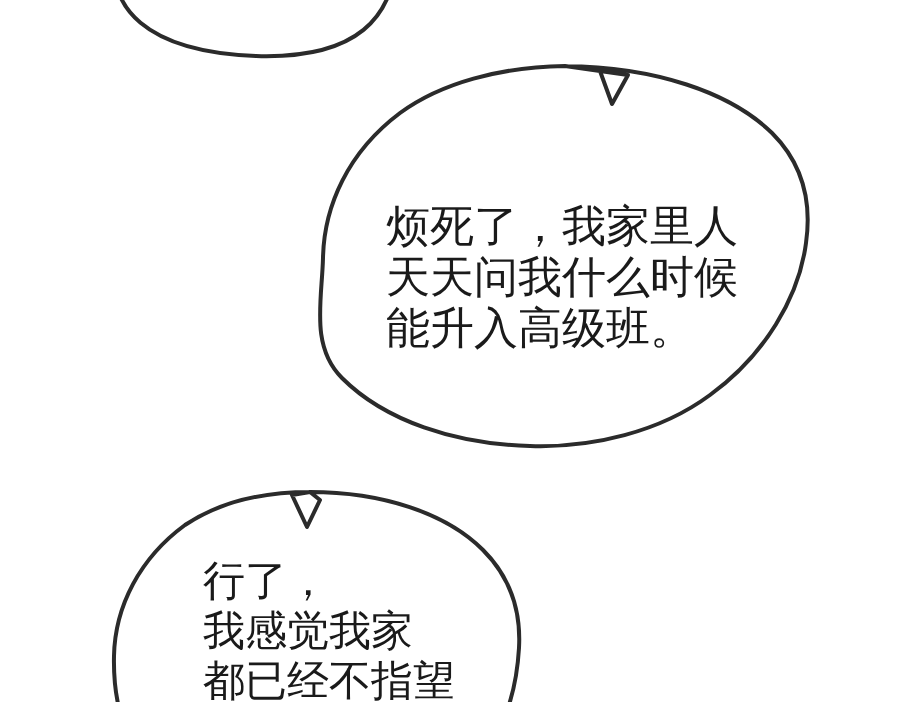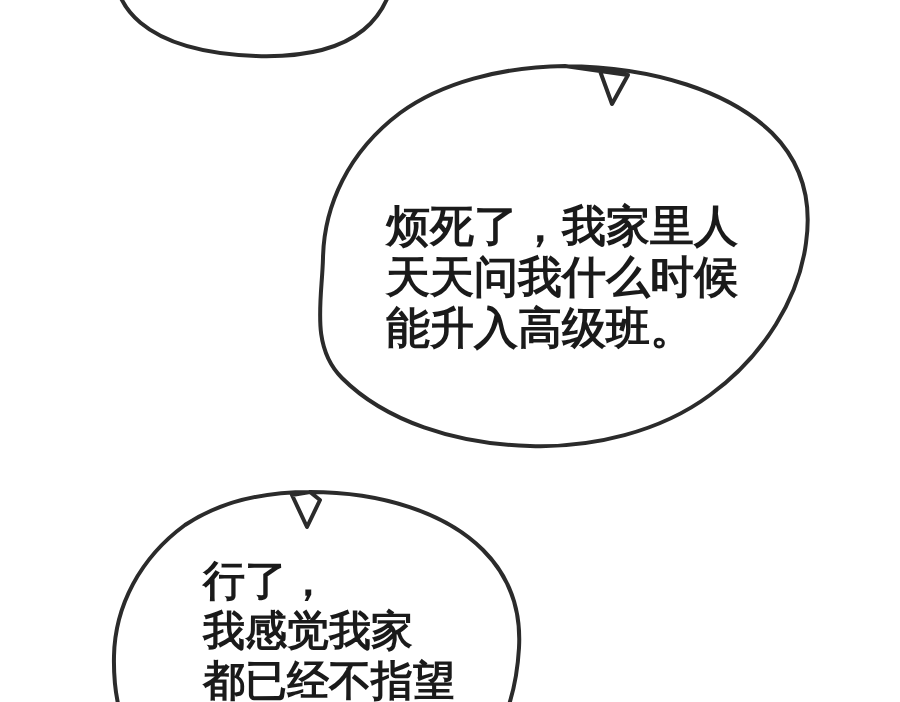--- a/index.html
+++ b/index.html
@@ -24,21 +24,21 @@
     top: 0;
     width: 900px;
     height: 702px;
     display: block;
   }
   .bubble-text {
     position: absolute;
     color: #1a1a1a;
     white-space: pre;
     letter-spacing: 0px;
-    font-weight: 700;
+    font-weight: 400;
   }
   #bubble-main-text {
     left: 386px;
     top: 200px;
     font-size: 44px;
     line-height: 51px;
   }
   #bubble-lower-text {
     left: 203px;
     top: 556px;

